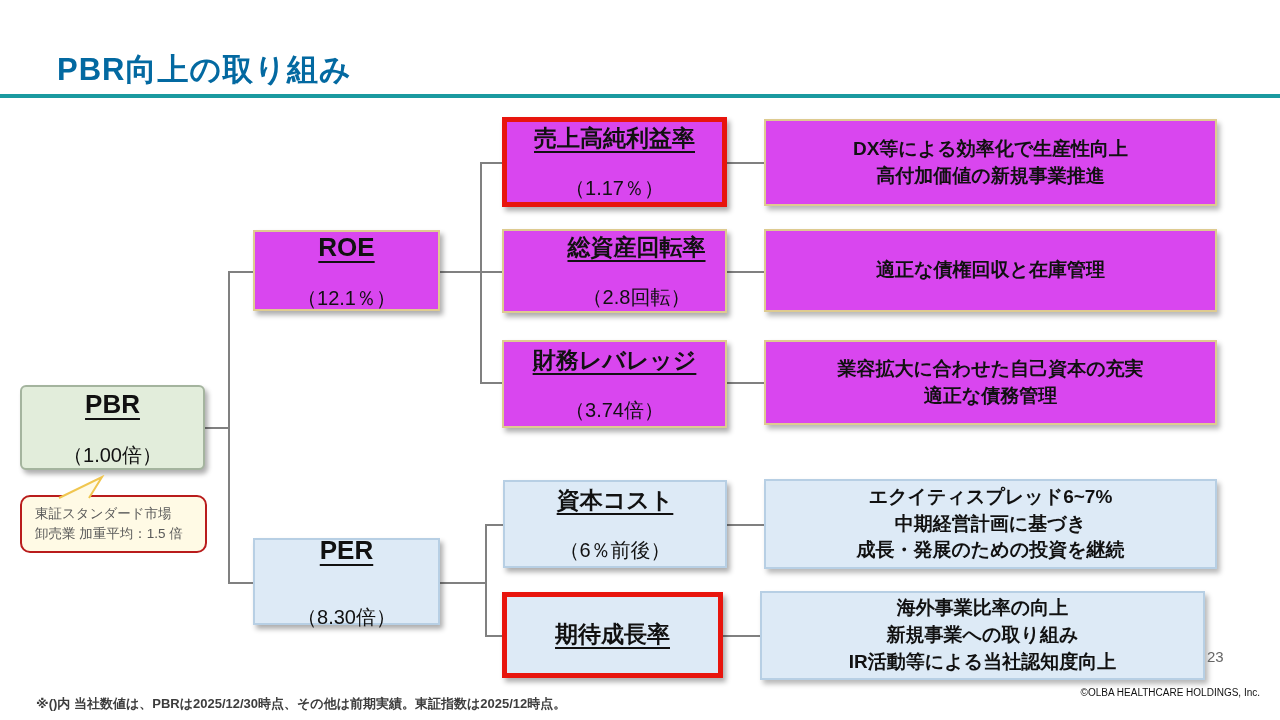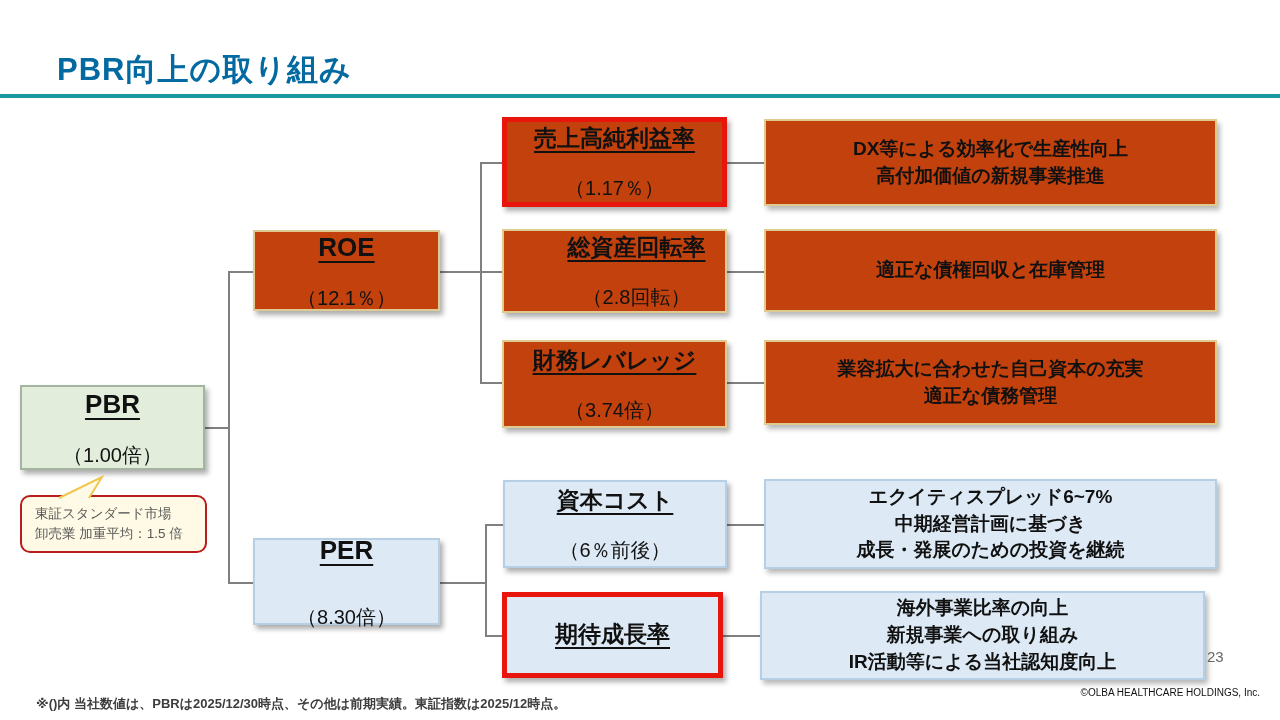--- a/index.html
+++ b/index.html
@@ -11,21 +11,21 @@
     position:absolute;left:57px;top:34px;font-size:31px;font-weight:bold;
     color:#0369a1;letter-spacing:1px;margin-top:15px;
   }
   .title-rule{position:absolute;left:0;top:94px;width:1280px;height:4px;background:#1A9AA0;}
 
   
   .node{
     position:absolute;display:flex;flex-direction:column;justify-content:center;align-items:center;
     box-sizing:border-box;box-shadow:3px 4px 5px rgba(0,0,0,0.32);text-align:center;
   }
-  .cream{background:#c2410c;border:2px solid #DECB90;}
+  .cream{background:#d946ef;border:2px solid #DECB90;}
   .blue{background:#DDEAF6;border:2px solid #B7CFE4;}
   .green{background:#E2EDDB;border:2px solid #A4B49E;}
   .red-frame{border:5px solid #E8150D;}
   .node .label{
     font-weight:bold;font-size:23px;text-decoration:underline;
     text-decoration-thickness:2px;text-underline-offset:5px;line-height:1.2;
   }
   .node .label.latin{font-size:26px;}
   .node .value{font-size:20px;margin-top:24px;line-height:1.1;}
 
@@ -72,21 +72,21 @@
   <div class="hline" style="left:727px;top:162px;width:37px;"></div>
   <div class="hline" style="left:727px;top:271px;width:37px;"></div>
   <div class="hline" style="left:727px;top:382px;width:37px;"></div>
   <div class="hline" style="left:440px;top:582px;width:45px;"></div>
   <div class="vline" style="left:485px;top:524px;height:111px;"></div>
   <div class="hline" style="left:485px;top:524px;width:18px;"></div>
   <div class="hline" style="left:485px;top:635px;width:17px;"></div>
   <div class="hline" style="left:727px;top:524px;width:37px;"></div>
   <div class="hline" style="left:723px;top:635px;width:37px;"></div>
 
-  <div class="node green" style="left:20px;top:385px;width:185px;height:85px;">
+  <div class="node green" style="left:20px;top:385px;width:185px;height:85px;border-radius:6px;">
     <div class="label latin">PBR</div>
     <div class="value">（1.00倍）</div>
   </div>
 
   <div class="callout">
     <svg class="callout-tail" width="52" height="24">
       <path d="M3,23 L46,2 L33,23 Z" fill="#FFFAE5"></path>
       <path d="M3,23 L46,2 L33,23" fill="none" stroke="#F0C64F" stroke-width="2"></path>
     </svg>
     <div>東証スタンダード市場</div>

